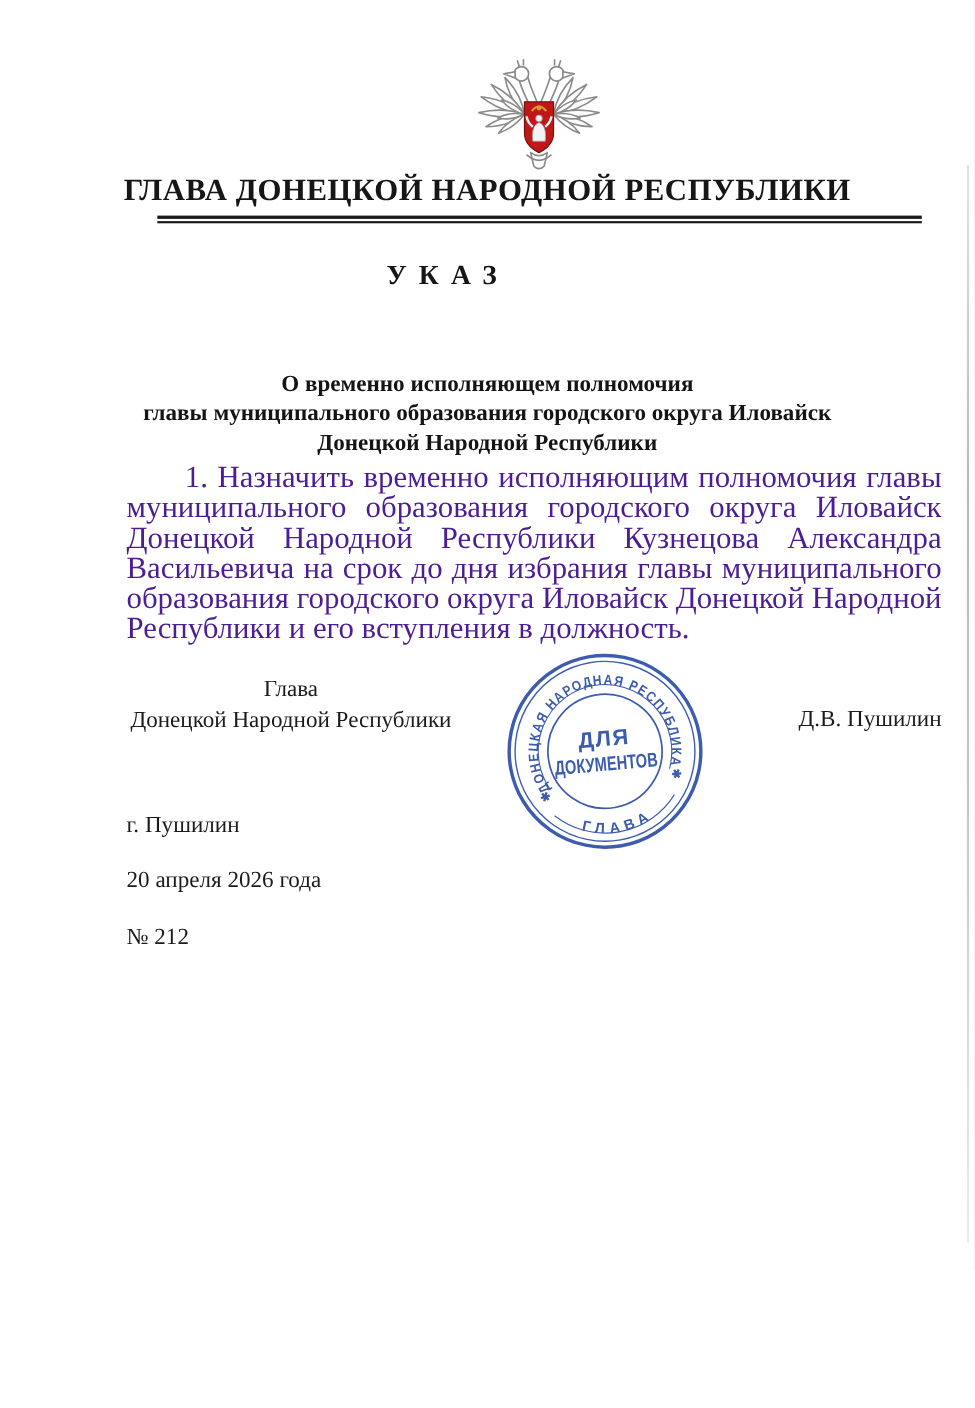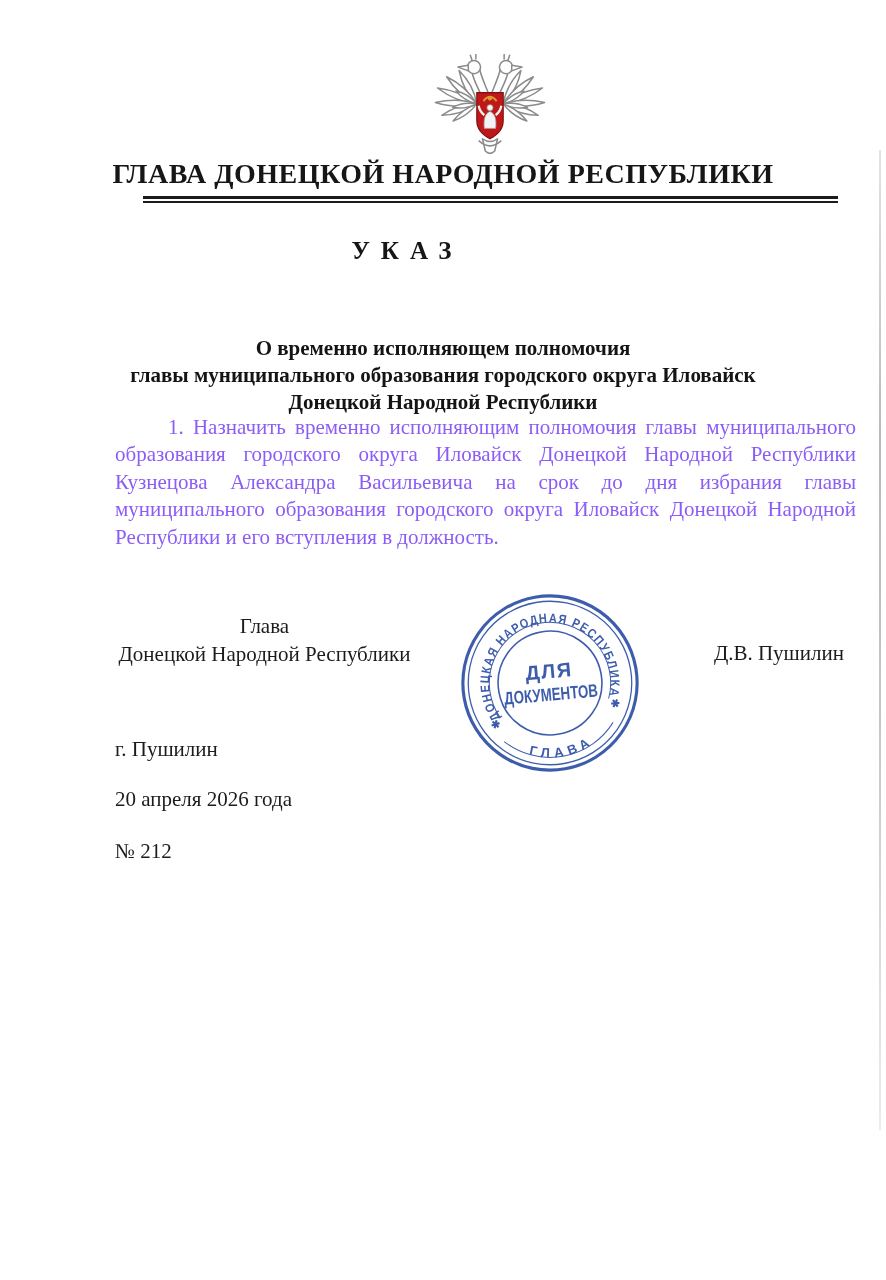--- a/index.html
+++ b/index.html
@@ -28,31 +28,31 @@
     letter-spacing:11px; text-indent:11px; color:#161616;
   }
   .doc-title {
     position:absolute; left:73px; top:297px; width:740px;
     text-align:center; font-weight:bold; font-size:21px; line-height:27px;
     color:#141414;
     margin-top:38px;
   }
   .body-par {
     position:absolute; left:115px; width:741px;
-    font-size:21px; line-height:27.4px;
-    text-align:justify; text-indent:53px; color:#8b5cf6;
+    font-size:28px; line-height:27.4px;
+    text-align:justify; text-indent:53px; color:#4c1d95;
   }
   .par-1 { top:393px; }
   .par-2 { top:539px; text-align:left; }
   .sig-left {
     position:absolute; left:115px; top:612px; width:299px;
     text-align:center; font-size:21px; line-height:28px; color:#1b1b1b;
   }
   .sig-name {
-    position:absolute; right:42px; top:641px;
+    position:absolute; right:30px; top:641px;
     font-size:21px; color:#1b1b1b;
   }
   .stamp { position:absolute; left:457px; top:590px; width:186px; height:186px; opacity:0.92; }
   .place-line  { position:absolute; left:115px; top:737px; font-size:21px; color:#1b1b1b; }
   .date-line   { position:absolute; left:115px; top:787px; font-size:21px; color:#1b1b1b; }
   .number-line { position:absolute; left:115px; top:839px; font-size:21px; color:#1b1b1b;text-align:right; }
   .scan-edge {
     position:absolute; left:879px; top:150px; width:2px; height:980px;
     background:linear-gradient(#e3e3e3, #b9b9b9 30%, #c7c7c7 60%, #ececec);
   }

